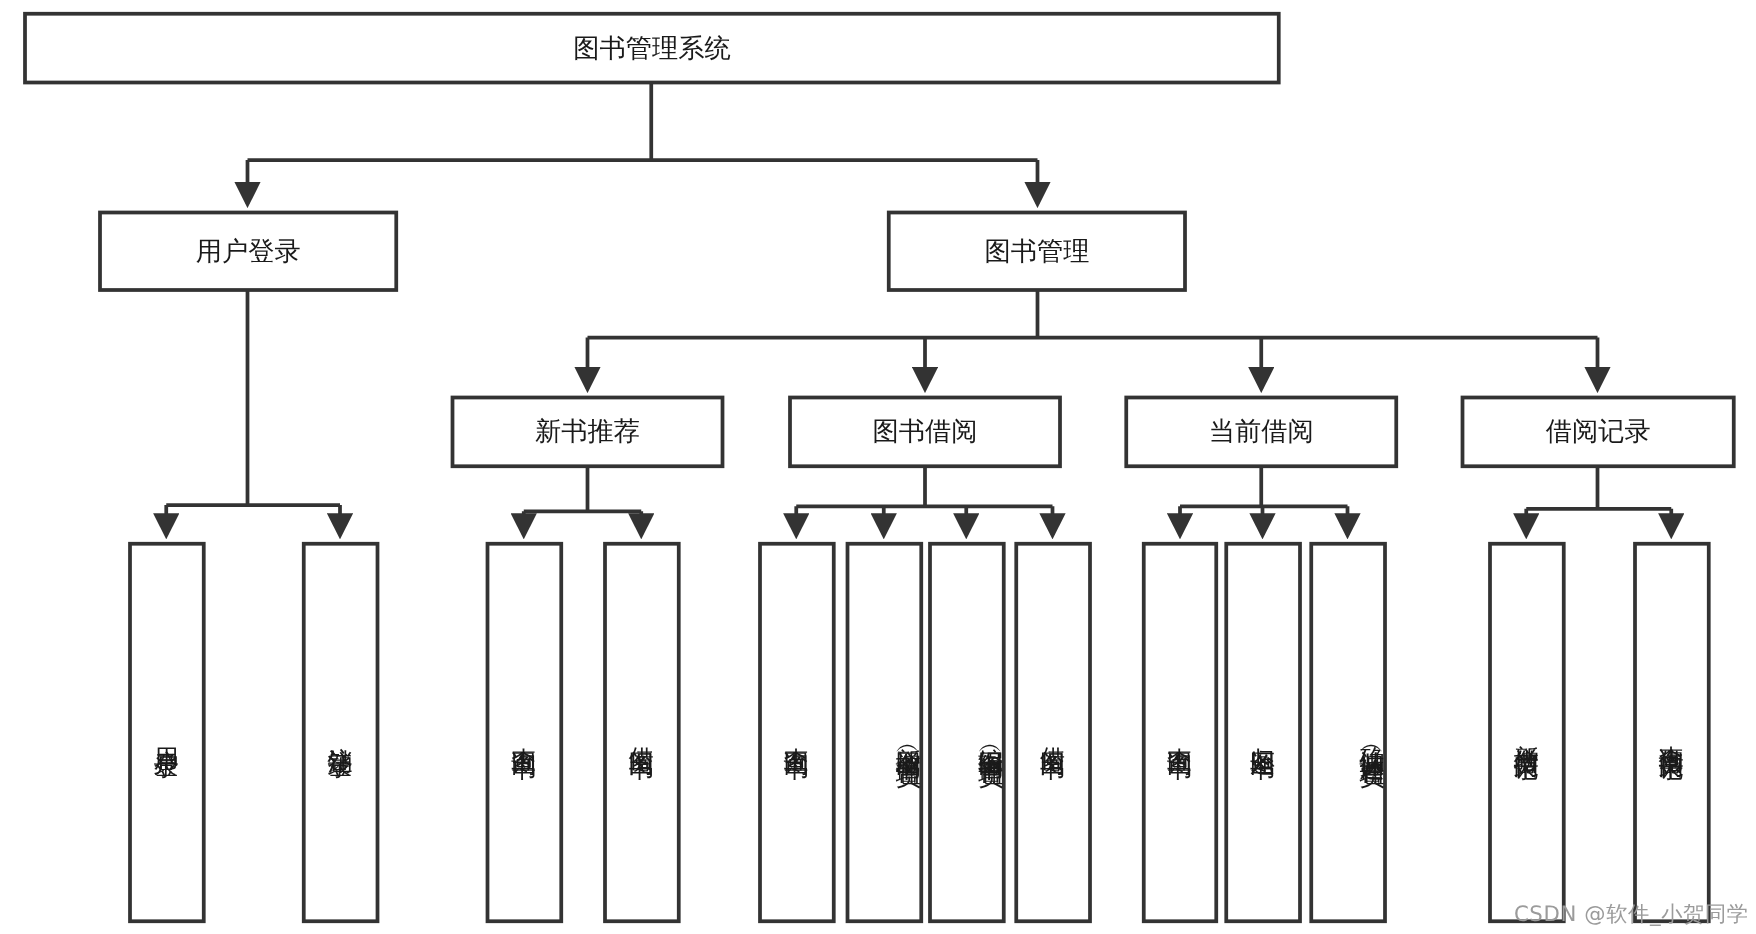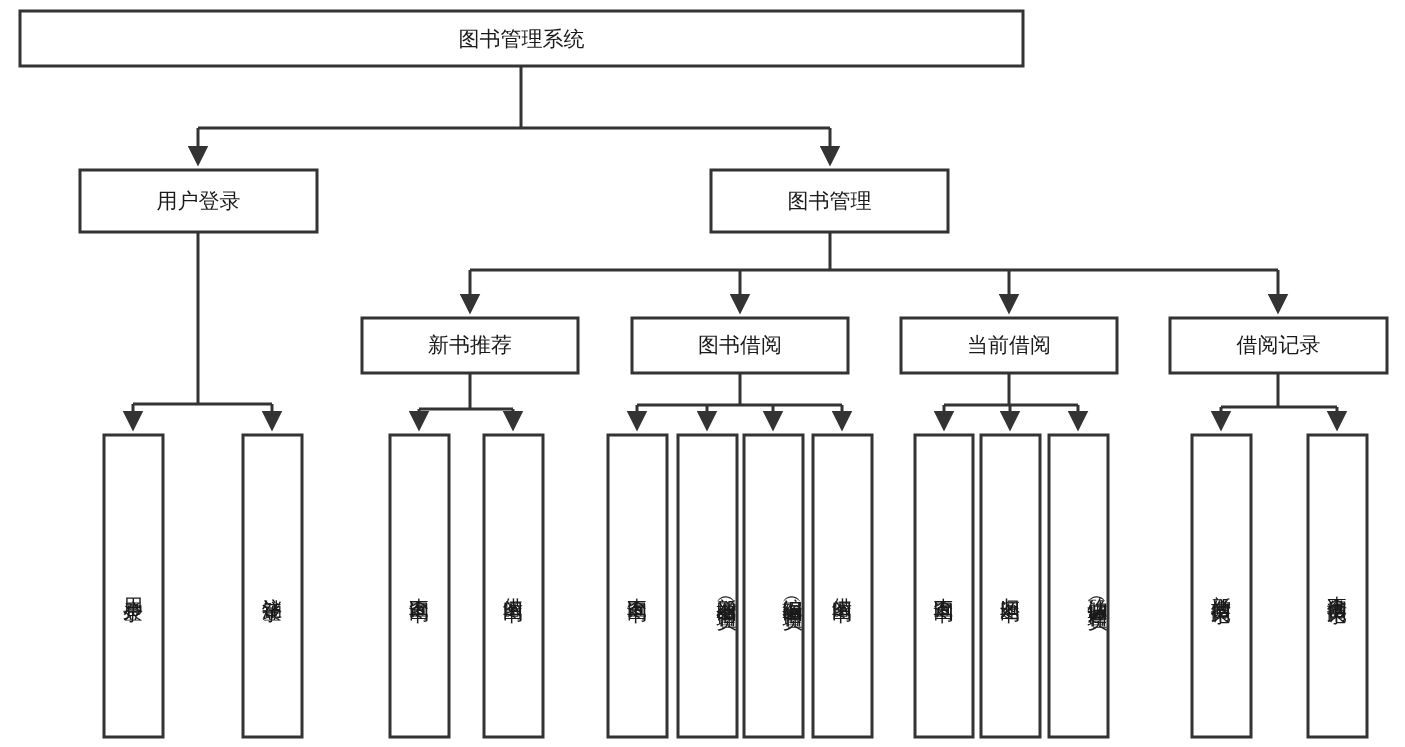--- a/index.html
+++ b/index.html
@@ -185,13 +185,14 @@
   <div class="leaf-label" style="left:608px;  top:435px; width:59px; height:302px;">查询图书</div>
   <div class="leaf-label" style="left:678px;  top:445px; width:59px; height:292px; align-items:flex-start;">新增图书（管理员）</div>
   <div class="leaf-label" style="left:744px;  top:445px; width:59px; height:292px; align-items:flex-start;">编辑图书（管理员）</div>
   <div class="leaf-label" style="left:813px;  top:435px; width:59px; height:302px;">借阅图书</div>
   <div class="leaf-label" style="left:915px;  top:435px; width:58px; height:302px;">查询图书</div>
   <div class="leaf-label" style="left:981px;  top:435px; width:59px; height:302px;">归还图书</div>
   <div class="leaf-label" style="left:1049px; top:445px; width:59px; height:292px; align-items:flex-start;">确认归还（管理员）</div>
   <div class="leaf-label" style="left:1192px; top:435px; width:59px; height:302px;">新增借阅记录</div>
   <div class="leaf-label" style="left:1308px; top:435px; width:59px; height:302px;">查询借阅记录</div>
 
+  <div class="watermark">CSDN @软件_小贺同学</div>
 </div>
 
 </body></html>

